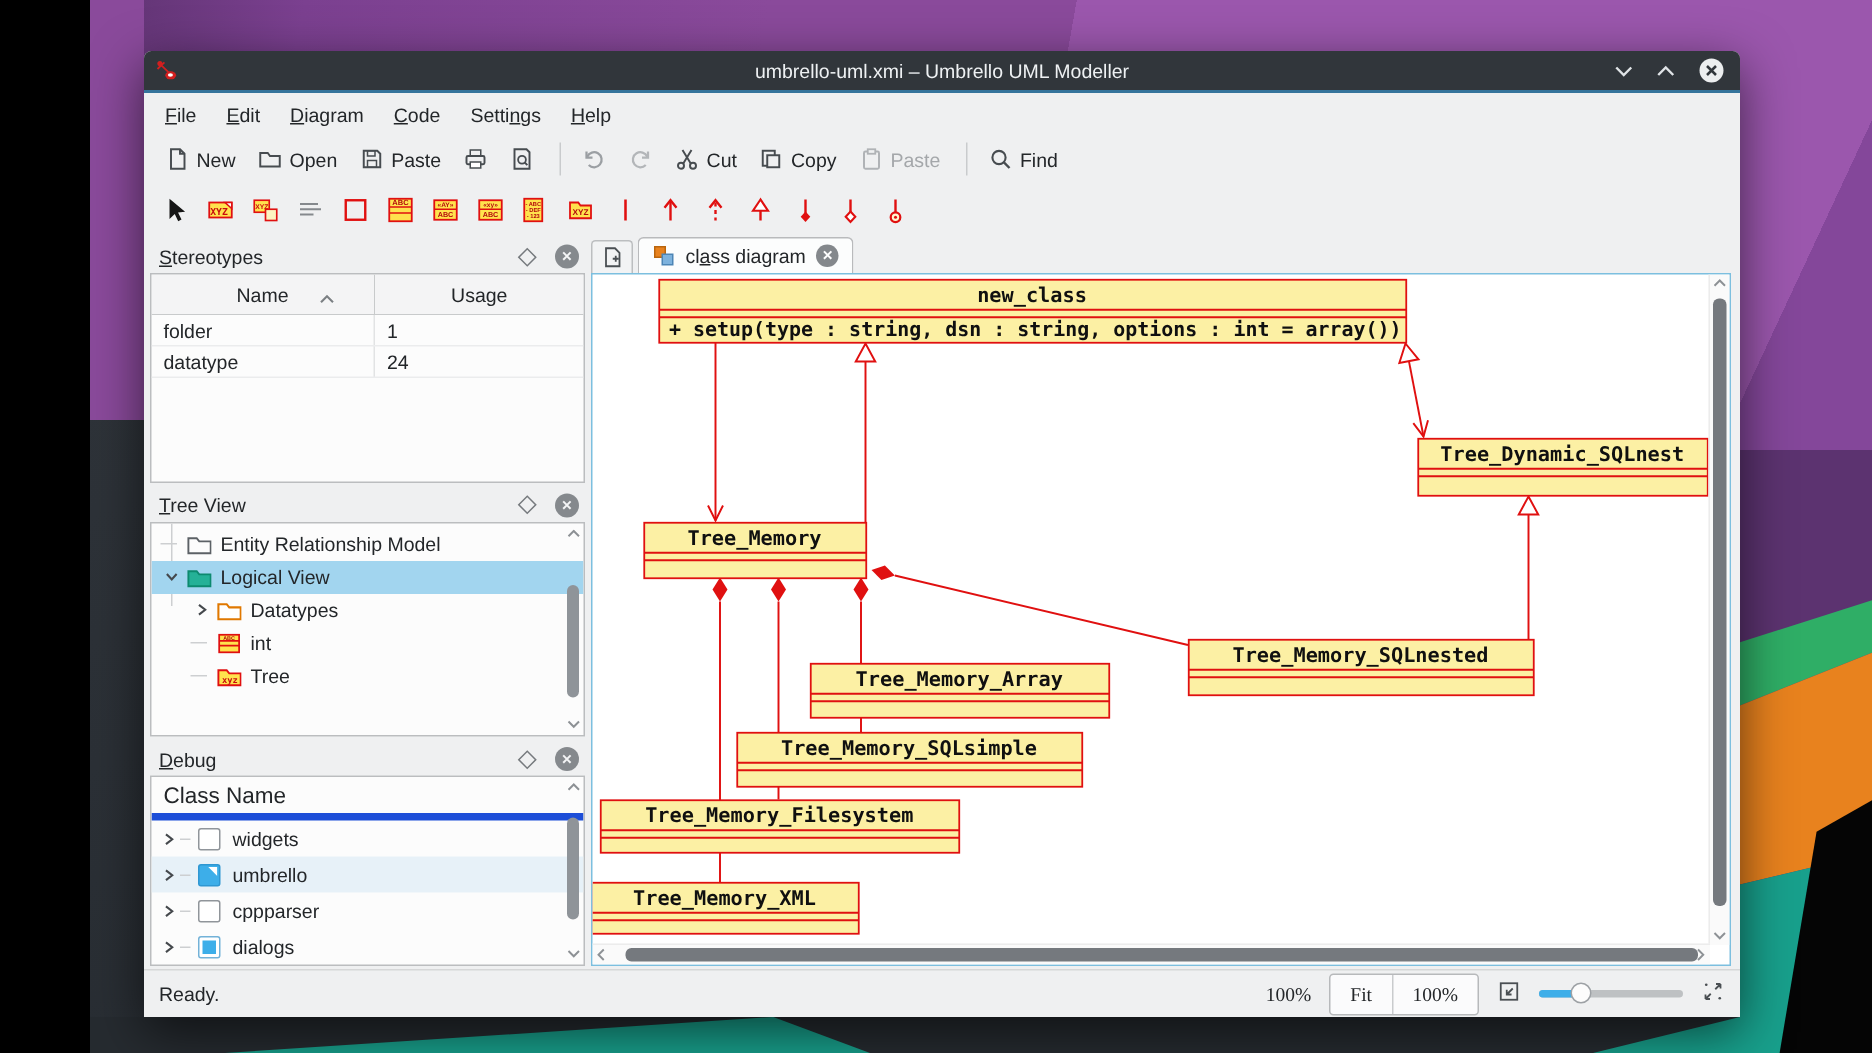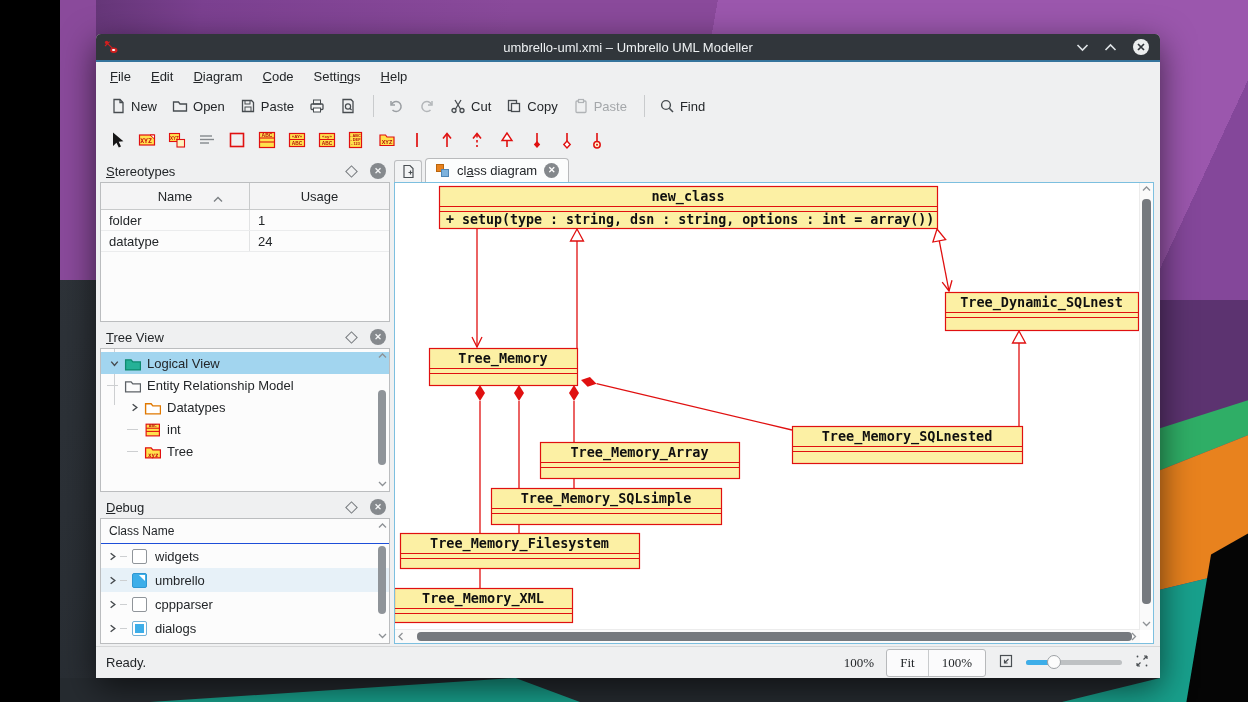--- a/index.html
+++ b/index.html
@@ -79,21 +79,21 @@
   .tv-icon{width:17px;height:17px;margin:0 6px 0 2px;flex:0 0 auto;}
   .vline{position:absolute;left:13px;top:0;bottom:86px;width:0;border-left:1px solid #cdcfd1;}
 
   
   .sbar-v{position:absolute;right:1px;top:1px;bottom:1px;width:12px;}
   .sbar-v .ch{position:absolute;left:0;width:12px;height:12px;display:flex;align-items:center;justify-content:center;}
   .sbar-v .ch.top{top:0;} .sbar-v .ch.bot{bottom:0;}
   .sbar-thumb{position:absolute;left:2px;width:8px;border-radius:4px;background:#8f9499;}
 
   
-  .db-header{height:24px;display:flex;align-items:center;padding-left:8px;border-bottom:1px solid #1d4ed8;font-size:12px;}
+  .db-header{height:24px;display:flex;align-items:center;padding-left:8px;border-bottom:5px solid #1d4ed8;font-size:15px;}
   .db-row{height:24px;display:flex;align-items:center;font-size:13px;padding-left:4px;gap:0;}
   .db-row.hl{background:#e7f1f8;}
   .db-exp{width:15px;height:15px;display:flex;align-items:center;justify-content:center;}
   .db-dash{width:7px;border-top:1px solid #cdcfd1;margin-right:5px;}
   .db-cb{width:15px;height:15px;box-sizing:border-box;border:1px solid #90959a;border-radius:2px;
     background:#fff;position:relative;margin-right:8px;flex:0 0 auto;}
   .db-cb.state-on{border-color:#73b2d8;}
   .db-cb.state-on::after{content:"";position:absolute;inset:2px;background:#3daee9;}
   .db-cb.state-partial{background:#3daee9;border-color:#2f97d2;}
   .db-cb.state-partial::after{content:"";position:absolute;inset:1px;background:#fff;
@@ -427,39 +427,39 @@
 
       <div class="panel" style="height:166px;">
         <div class="panel-header">
           <span class="panel-title"><u>T</u>ree View</span>
           <span class="ph-diamond"></span>
           <span class="ph-close">✕</span>
         </div>
         <div class="panel-body">
           <div class="vline"></div>
           <div id="tv-items" style="padding-top:3px;">
+              <div class="tv-row">
+                <span style="width: 6px;"></span>
+                <span class="tv-guide"></span>
+                <span class="tv-icon"><svg width="17" height="17" viewBox="0 0 16 16">
+                    <path d="M1.5 4.5 h5.2 l1.6 2 h7.2 v7.5 h-14 z" fill="none" stroke="#5c6166" stroke-width="1.2"></path>
+                  </svg></span>
+                <span>Entity Relationship Model</span>
+              </div>
               <div class="tv-row selected">
                 <span style="width: 6px;"></span>
                 <span class="tv-exp">
                   <svg width="13" height="13" viewBox="0 0 14 14">
                     <polyline points="3.5,5 7,9 10.5,5" fill="none" stroke="#45494d" stroke-width="1.5"></polyline>
                   </svg>
                 </span>
                 <span class="tv-icon"><svg width="17" height="17" viewBox="0 0 16 16">
                     <path d="M1.5 4.5 h5.2 l1.6 2 h7.2 v7.5 h-14 z" fill="#25b197" stroke="#0d8a6f" stroke-width="1.2"></path>
                   </svg></span>
                 <span>Logical View</span>
-              </div>
-              <div class="tv-row">
-                <span style="width: 6px;"></span>
-                <span class="tv-guide"></span>
-                <span class="tv-icon"><svg width="17" height="17" viewBox="0 0 16 16">
-                    <path d="M1.5 4.5 h5.2 l1.6 2 h7.2 v7.5 h-14 z" fill="none" stroke="#5c6166" stroke-width="1.2"></path>
-                  </svg></span>
-                <span>Entity Relationship Model</span>
               </div>
               <div class="tv-row">
                 <span style="width: 26px;"></span>
                 <span class="tv-exp">
                   <svg width="13" height="13" viewBox="0 0 14 14">
                     <polyline points="5,3.5 9.5,7 5,10.5" fill="none" stroke="#45494d" stroke-width="1.5"></polyline>
                   </svg>
                 </span>
                 <span class="tv-icon"><svg width="17" height="17" viewBox="0 0 16 16">
                     <path d="M1.5 4.5 h5.2 l1.6 2 h7.2 v7.5 h-14 z" fill="#fff" stroke="#e07800" stroke-width="1.3"></path>

